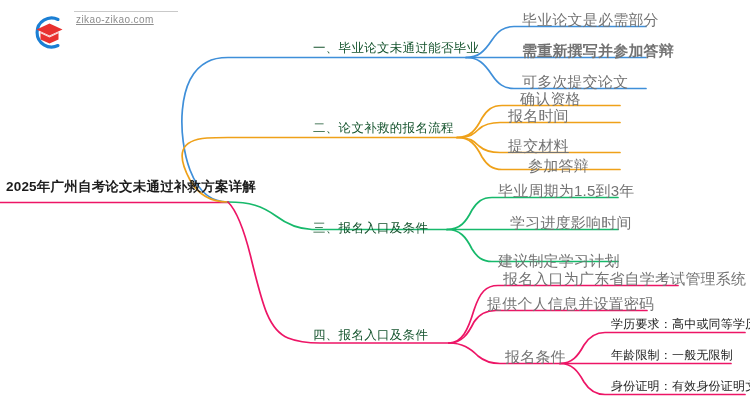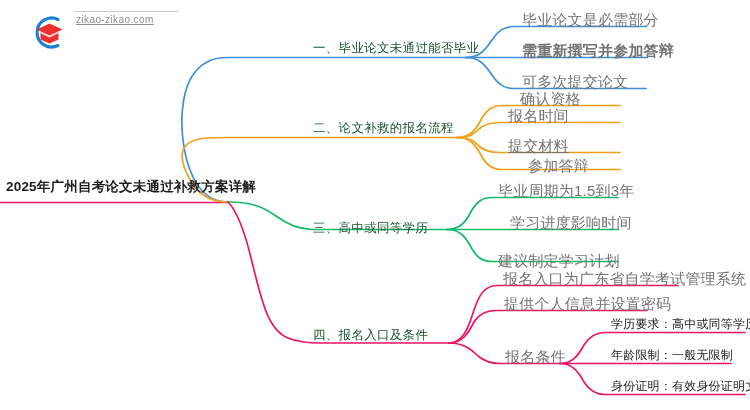--- a/index.html
+++ b/index.html
@@ -151,25 +151,25 @@
 <div class="node-label lvl2-label" style="left:522px; top:12px;">毕业论文是必需部分</div>
 <div class="node-label lvl2-label" style="left:522px; top:43px;font-weight:bold;">需重新撰写并参加答辩</div>
 <div class="node-label lvl2-label" style="left:522px; top:74px;text-align:center;">可多次提交论文</div>
 
 <div class="node-label lvl1-label" style="left:313px; top:122px;">二、论文补救的报名流程</div>
 <div class="node-label lvl2-label" style="left:508px; top:91px;margin-left:12px;">确认资格</div>
 <div class="node-label lvl2-label" style="left:508px; top:108px;text-align:right;">报名时间</div>
 <div class="node-label lvl2-label" style="left:508px; top:138px;text-decoration:underline;">提交材料</div>
 <div class="node-label lvl2-label" style="left:508px; top:158px;margin-left:20px;">参加答辩</div>
 
-<div class="node-label lvl1-label" style="left:313px; top:222px;">三、高中或同等学历</div>
+<div class="node-label lvl1-label" style="left:313px; top:222px;">三、报名入口及条件</div>
 <div class="node-label lvl2-label" style="left:498px; top:183px;">毕业周期为1.5到3年</div>
 <div class="node-label lvl2-label" style="left:498px; top:215px;margin-left:12px;">学习进度影响时间</div>
 <div class="node-label lvl2-label" style="left:498px; top:253px;text-align:center;">建议制定学习计划</div>
 
 <div class="node-label lvl1-label" style="left:313px; top:329px;">四、报名入口及条件</div>
 <div class="node-label lvl2-label" style="left:503px; top:271px;">报名入口为广东省自学考试管理系统</div>
-<div class="node-label lvl2-label" style="left:504px; top:296px;">提供个人信息并设置密码</div>
+<div class="node-label lvl2-label" style="left:487px; top:296px;">提供个人信息并设置密码</div>
 <div class="node-label lvl2-label" style="left:505px; top:349px;">报名条件</div>
 
 <div class="node-label lvl3-label" style="left:611px; top:318px;">学历要求：高中或同等学历</div>
 <div class="node-label lvl3-label" style="left:611px; top:349px;">年龄限制：一般无限制</div>
 <div class="node-label lvl3-label" style="left:611px; top:380px;">身份证明：有效身份证明文件</div>
 
 </body></html>

